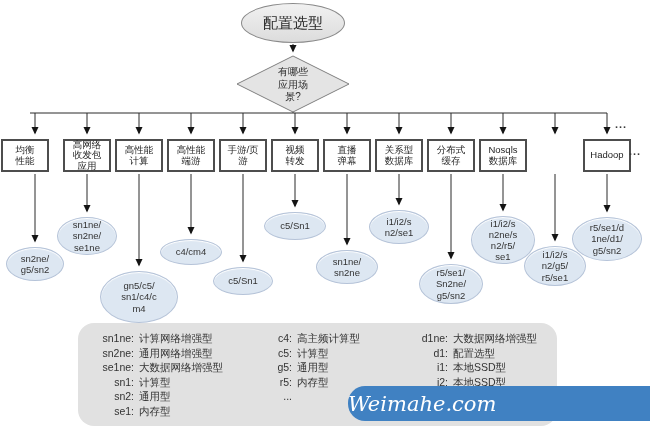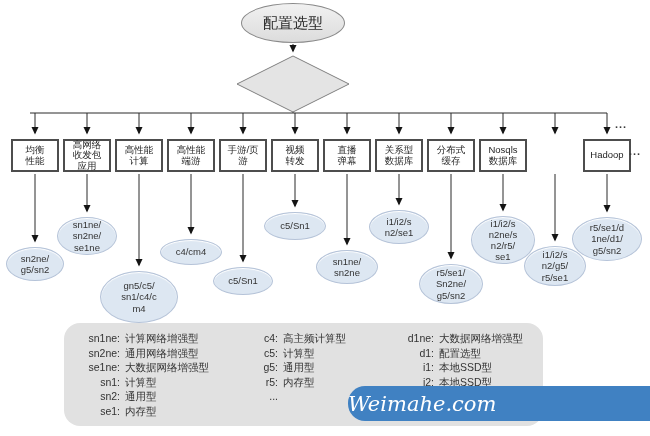--- a/index.html
+++ b/index.html
@@ -11,21 +11,21 @@
   .start-oval{left:241px;top:3px;width:104px;height:40px;border-radius:50%;
         background:linear-gradient(#f1f1f1,#dcdcdc);border:1px solid #8a8a8a;
         font-size:15px;color:#2b2b2b;}
   .decision-text{left:262px;top:61px;width:62px;height:48px;font-size:10px;
         line-height:1.25;color:#2b2b2b;background:transparent;z-index:3;}
   .scen{top:139px;width:48px;height:33px;background:#fff;border:2px solid #4d4d4d;
         font-size:9.5px;line-height:1.12;color:#1e1e1e;}
   .inst{background:#dde7f2;border:1px solid #b5c3d8;border-radius:50%;
         font-size:9.5px;line-height:1.18;color:#333;box-shadow:inset 0 1px 1px #fff;}
   .dots{position:absolute;font-size:11px;font-weight:bold;color:#3a3a3a;z-index:2;letter-spacing:1px;}
-  .legend{position:absolute;left:64px;top:323px;width:479px;height:103px;background:#e1e1e1;
+  .legend{position:absolute;left:78px;top:323px;width:479px;height:103px;background:#e1e1e1;
         border-radius:16px;z-index:2;font-size:10.5px;color:#333;}
   .lcol{position:absolute;top:8px;}
   .lrow{display:flex;line-height:14.6px;}
   .lkey{display:inline-block;text-align:right;}
   .lval{margin-left:5px;white-space:nowrap;}
   .c0{left:12px;} .c0 .lkey{width:44px;}
   .c1{left:180px;} .c1 .lkey{width:34px;}
   .c2{left:330px;} .c2 .lkey{width:40px;}
   .banner{position:absolute;left:348px;top:386px;width:302px;height:35px;background:#4081c2;
         border-radius:17px 0 0 17px;z-index:4;display:flex;align-items:center;justify-content:flex-start;}
@@ -69,22 +69,25 @@
       <line x1="399" y1="174" x2="399" y2="204" marker-end="url(#ah)"></line>
       <line x1="451" y1="174" x2="451" y2="258" marker-end="url(#ah)"></line>
       <line x1="503" y1="174" x2="503" y2="210" marker-end="url(#ah)"></line>
       <line x1="555" y1="174" x2="555" y2="240" marker-end="url(#ah)"></line>
       <line x1="607" y1="174" x2="607" y2="211" marker-end="url(#ah)"></line>
     </g>
     <polygon points="293,56 349,84 293,112 237,84" fill="#e4e4e4" stroke="#7f7f7f" stroke-width="1"></polygon>
   </svg>
 
   <div class="node start-oval">配置选型</div>
-
-  <div class="node scen" style="left:11px">均衡
+  <div class="node decision-text">有哪些
+应用场
+景?</div>
+
+  <div class="node scen" style="left:1px">均衡
 性能</div>
   <div class="node scen" style="left:63px">高网络
 收发包
 应用</div>
   <div class="node scen" style="left:115px">高性能
 计算</div>
   <div class="node scen" style="left:167px">高性能
 端游</div>
   <div class="node scen" style="left:219px">手游/页
 游</div>

